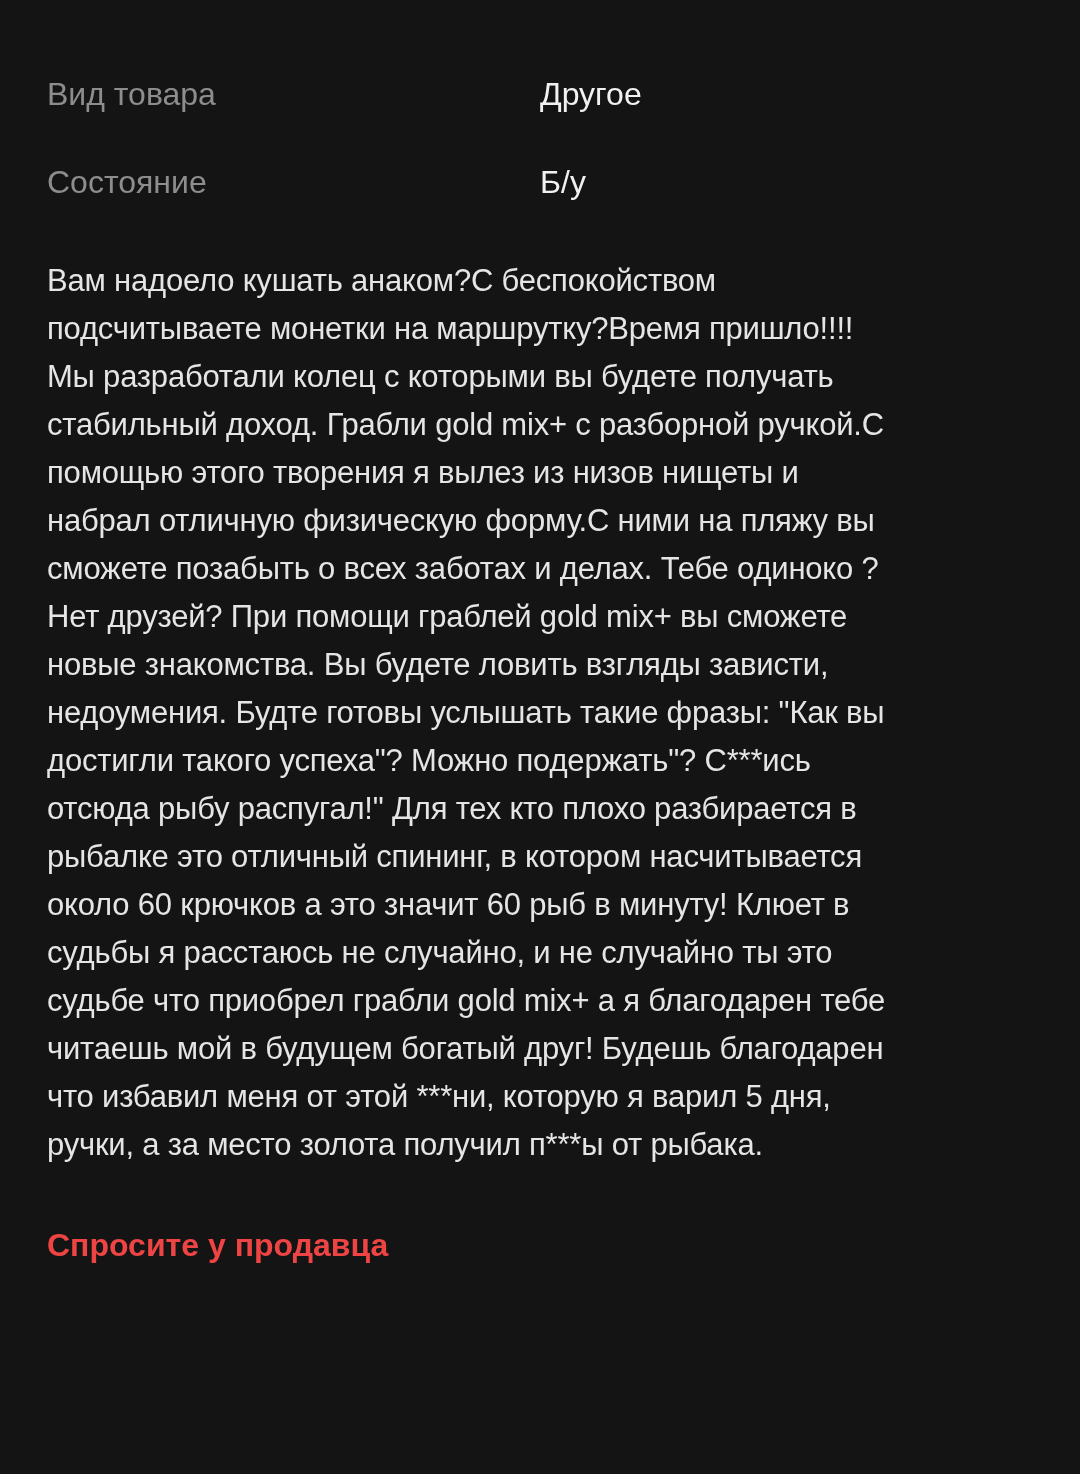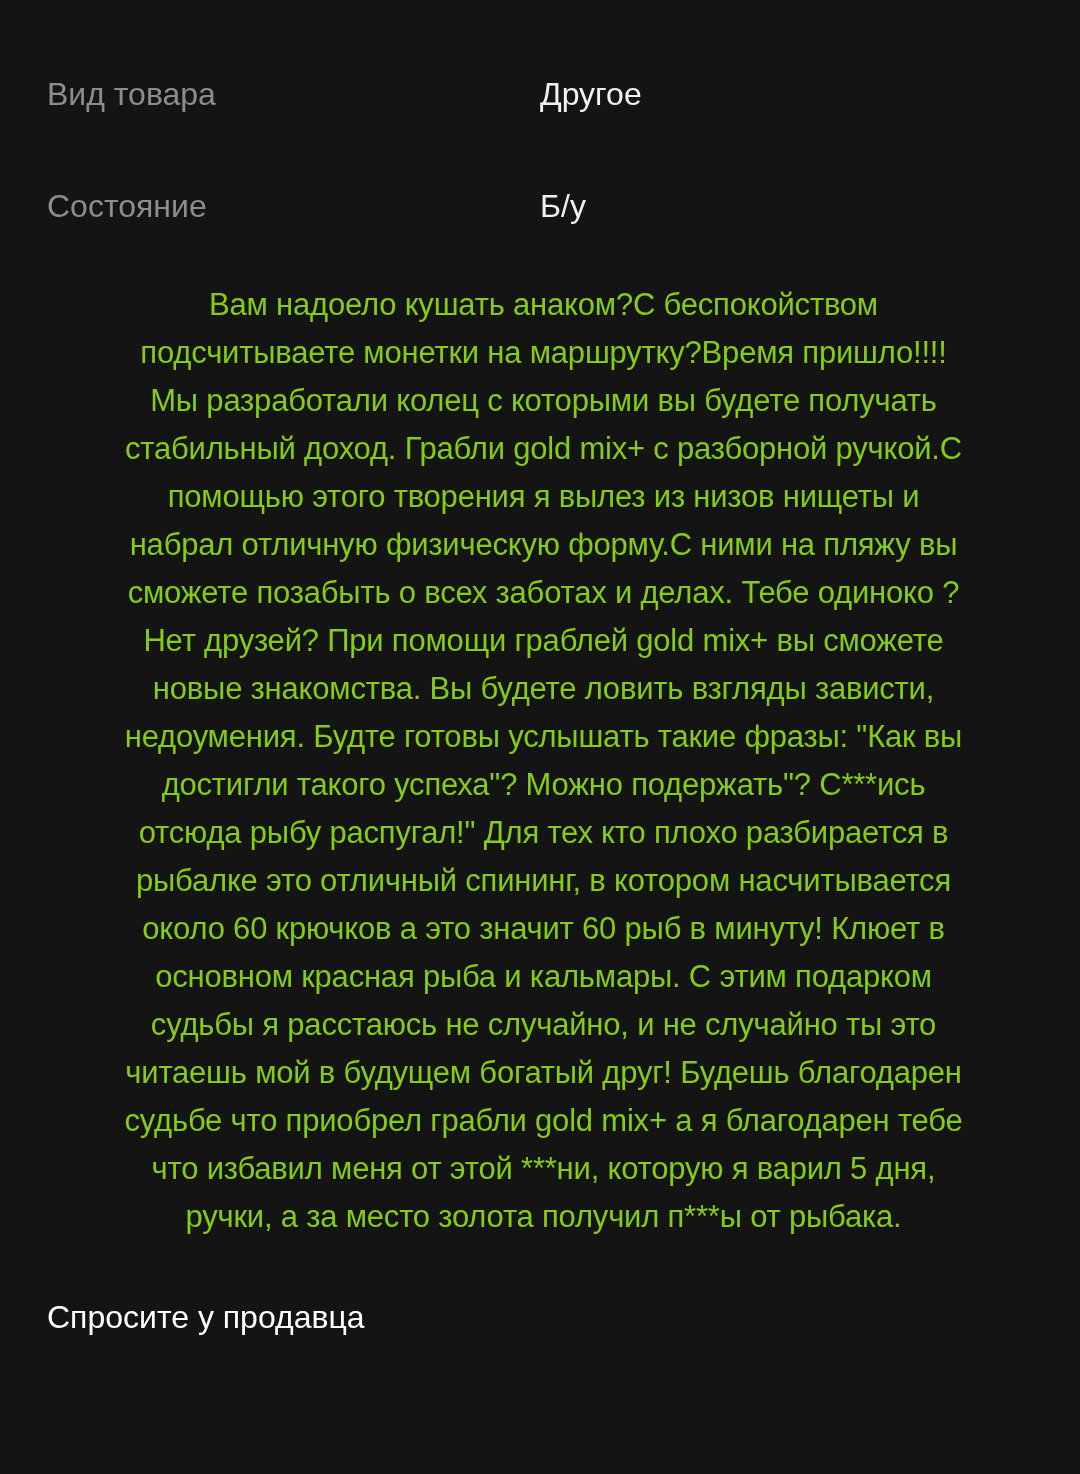--- a/index.html
+++ b/index.html
@@ -18,21 +18,21 @@
   .page {
     box-sizing: border-box;
     width: 1080px;
     min-height: 1474px;
     padding: 50px 40px 30px 47px;
   }
   
   .params {
     display: flex;
     flex-direction: column;
-    gap: 48px;
+    gap: 24px;
   }
   .param-row {
     display: flex;
     align-items: baseline;
   }
   .param-label {
     width: 493px;
     flex: 0 0 493px;
     font-size: 32px;
     line-height: 40px;
@@ -45,30 +45,30 @@
     margin-top: 24px;
   }
   
   .description {
     margin-top: 55px;
   }
   .description .line {
     font-size: 31px;
     line-height: 48px;
     white-space: nowrap;
-    color: #84cc16;
+    color: #e5e5e5;
     letter-spacing: -0.2px;
-    text-align: center;
   }
   
   .ask-seller {
     margin-top: 56px;
     font-size: 32px;
     line-height: 40px;
-    color: #ffffff;
+    color: #ef4444;
+    font-weight: bold;
   }
 </style>
 </head>
 <body>
 
 <div class="page">
 
   <div class="params">
     <div class="param-row">
       <div class="param-label">Вид товара</div>
@@ -88,23 +88,22 @@
       <div class="line">помощью этого творения я вылез из низов нищеты и</div>
       <div class="line">набрал отличную физическую форму.С ними на пляжу вы</div>
       <div class="line">сможете позабыть о всех заботах и делах. Тебе одиноко ?</div>
       <div class="line">Нет друзей? При помощи граблей gold mix+ вы сможете</div>
       <div class="line">новые знакомства. Вы будете ловить взгляды зависти,</div>
       <div class="line">недоумения. Будте готовы услышать такие фразы: "Как вы</div>
       <div class="line">достигли такого успеха"? Можно подержать"? С***ись</div>
       <div class="line">отсюда рыбу распугал!" Для тех кто плохо разбирается в</div>
       <div class="line">рыбалке это отличный спининг, в котором насчитывается</div>
       <div class="line">около 60 крючков а это значит 60 рыб в минуту! Клюет в</div>
-      <div class="line">основном красная рыба и кальмары. С этим подарком</div>
       <div class="line">судьбы я расстаюсь не случайно, и не случайно ты это</div>
+      <div class="line">судьбе что приобрел грабли gold mix+ а я благодарен тебе</div>
       <div class="line">читаешь мой в будущем богатый друг! Будешь благодарен</div>
-      <div class="line">судьбе что приобрел грабли gold mix+ а я благодарен тебе</div>
       <div class="line">что избавил меня от этой ***ни, которую я варил 5 дня,</div>
       <div class="line">ручки, а за место золота получил п***ы от рыбака.</div>
     </div>
 
   <div class="ask-seller">Спросите у продавца</div>
 
 </div>
 
 </body></html>

